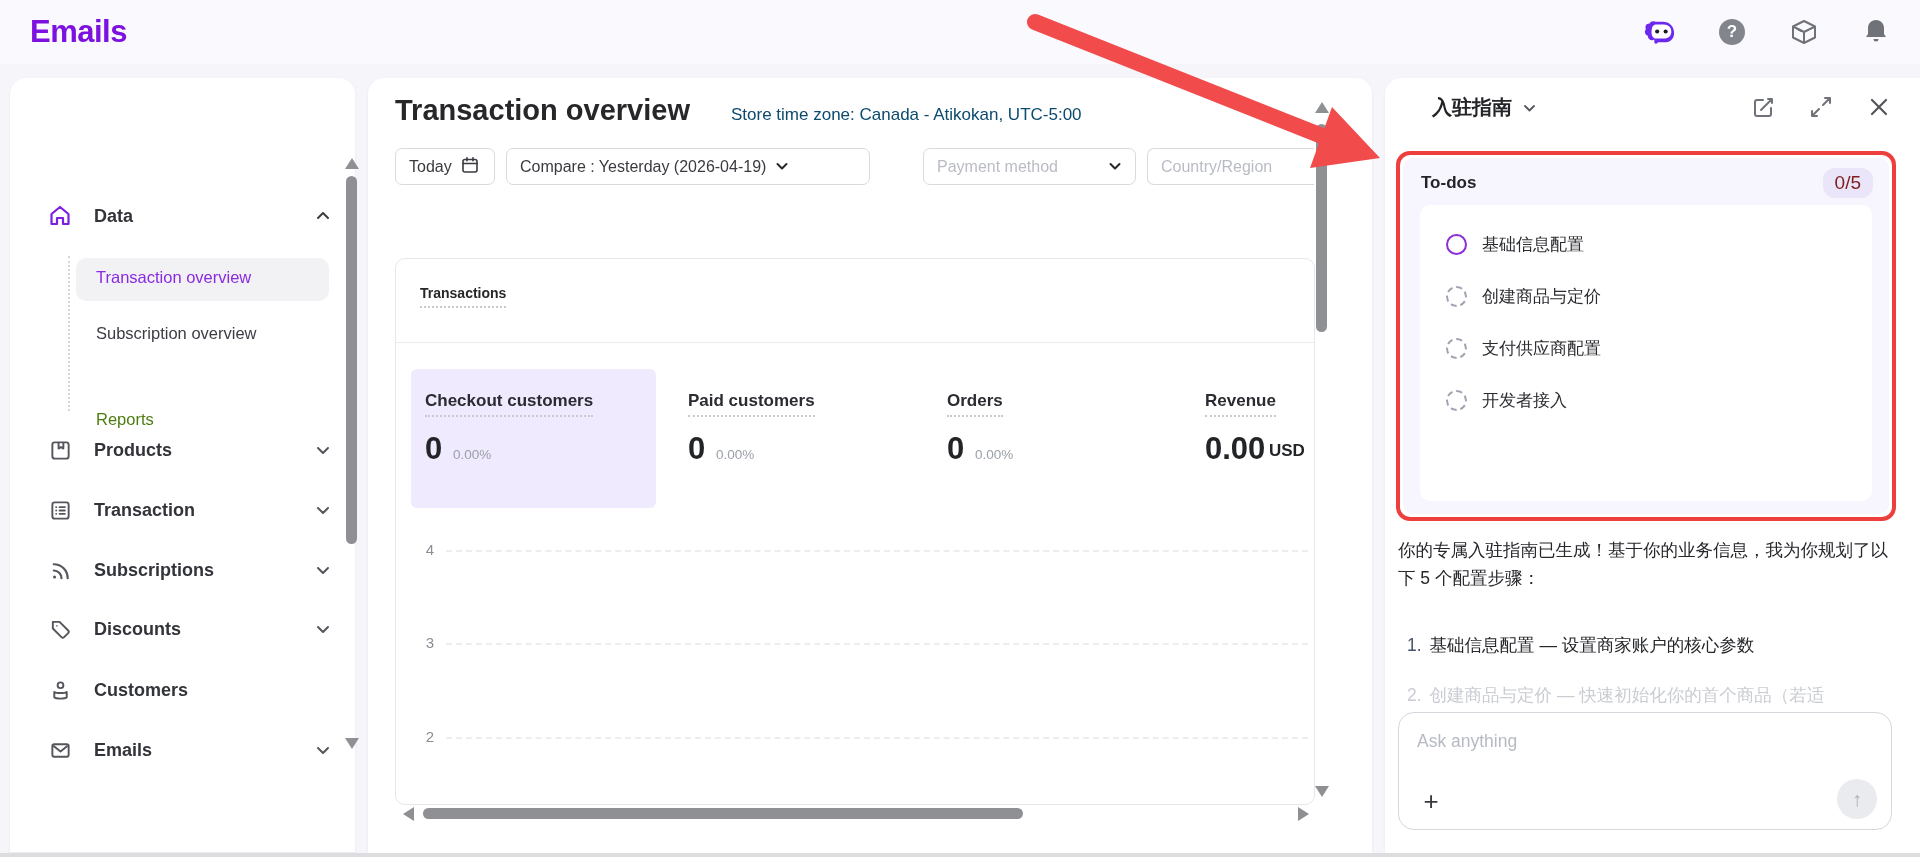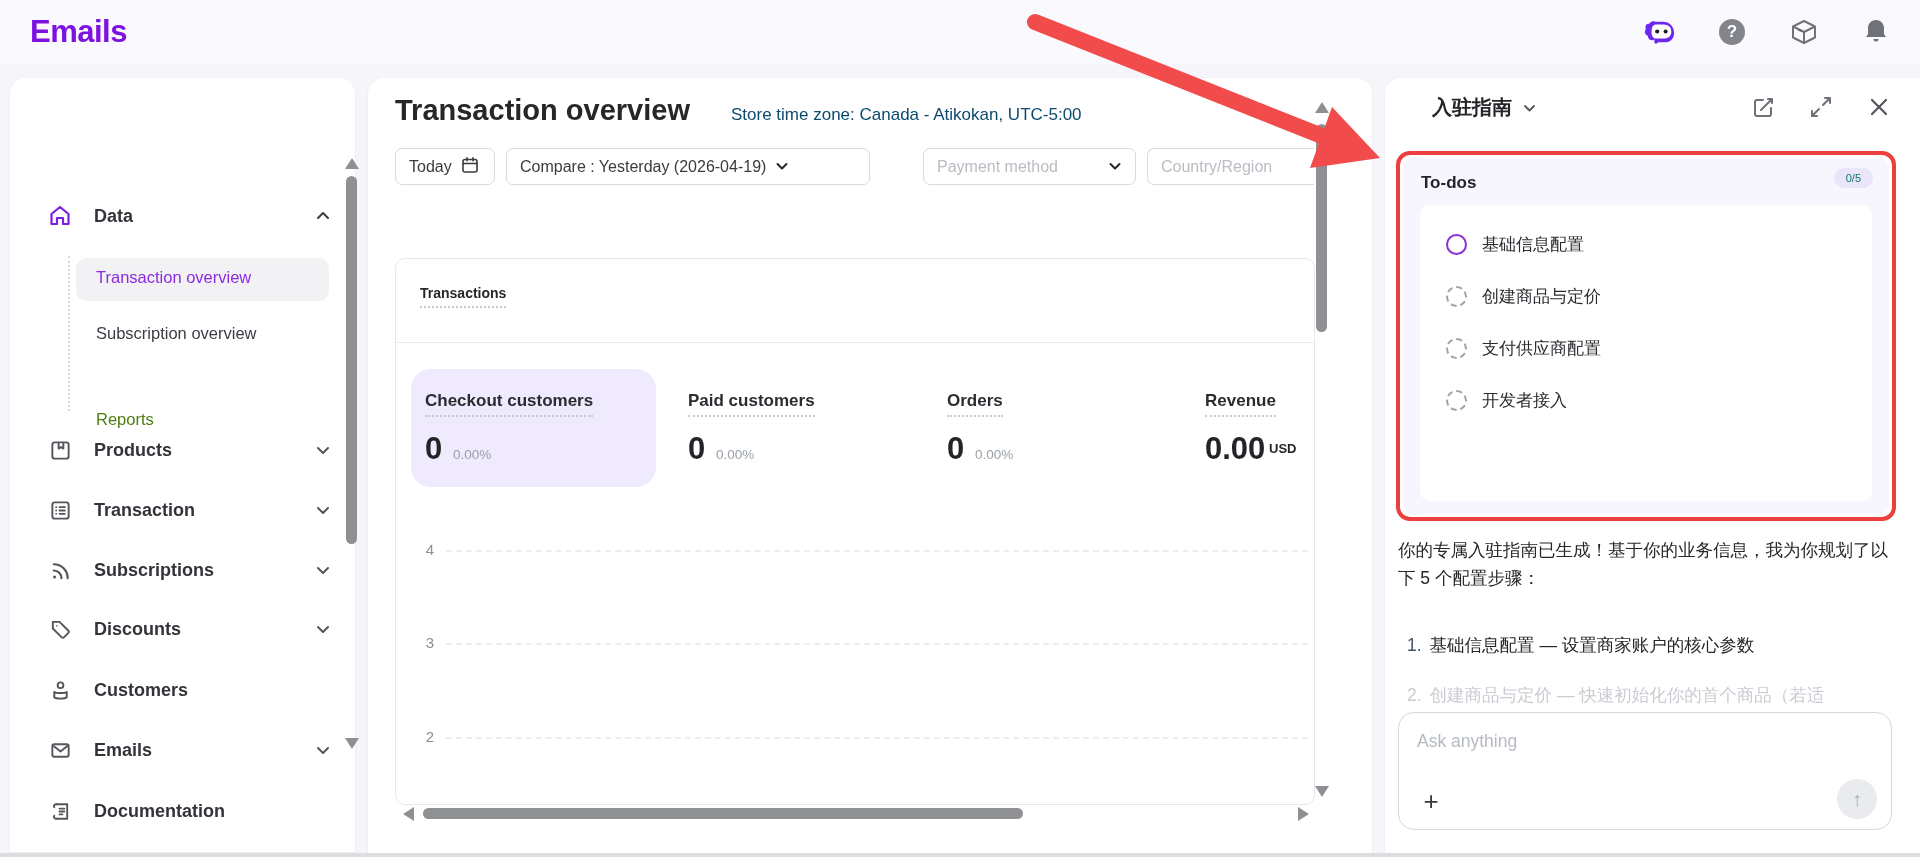--- a/index.html
+++ b/index.html
@@ -44,39 +44,39 @@
   .page-title { position:absolute; left:27px; top:16px; font-size:29px; font-weight:700; color:#27272a; }
   .timezone { position:absolute; left:363px; top:27px; font-size:17px; color:#0c4a6e; }
   .filter-btn { position:absolute; top:70px; height:37px; border:1px solid #d9dade; border-radius:7px; background:#fff; display:flex; align-items:center; gap:9px; padding:0 13px; font-size:16px; color:#3a3b40; cursor:pointer; }
   .placeholder-text { color:#b9bcc4; }
   .country-input { position:absolute; top:70px; left:779px; width:167px; height:37px; border:1px solid #d9dade; border-radius:7px 0 0 7px; border-right:none; padding:0 13px; font-size:16px; font-family:"Liberation Sans",sans-serif; color:#3a3b40; outline:none; }
   .country-input::placeholder { color:#b9bcc4; }
 
   .tx-card { position:absolute; left:27px; top:180px; width:920px; height:547px; border:1px solid #e6e7ea; border-radius:10px; overflow:hidden; }
   .tx-title { position:absolute; left:24px; top:26px; font-size:14px; font-weight:700; color:#27272a; border-bottom:2px dotted #c9c9cf; padding-bottom:5px; }
   .tx-head-divider { position:absolute; left:0; top:83px; width:920px; border-top:1px solid #ececef; }
-  .metric { position:absolute; top:110px; width:245px; height:118px; border-radius:20px; cursor:pointer; }
+  .metric { position:absolute; top:110px; width:245px; height:139px; border-radius:6px; cursor:pointer; }
   .metric .m-label { position:absolute; left:14px; top:22px; font-size:17px; font-weight:700; color:#2b2c31; border-bottom:2px dotted #c9c9cf; padding-bottom:4px; }
   .metric .m-value { position:absolute; left:14px; top:62px; font-size:31px; font-weight:700; color:#232428; }
   .metric .m-delta { position:absolute; top:78px; font-size:13.5px; color:#9aa0a8; }
-  .metric .m-unit  { position:absolute; top:72px; font-size:13px; font-weight:700; color:#232428; }
+  .metric .m-unit  { position:absolute; top:72px; font-size:17px; font-weight:700; color:#232428; }
   .metric.hl { background:#efeafd; }
   .grid-row { position:absolute; left:0; width:920px; height:20px; }
   .grid-row .tick { position:absolute; left:20px; width:18px; text-align:right; top:0; font-size:15px; color:#8a8d94; }
   .grid-row .dash { position:absolute; left:50px; right:8px; top:9px; border-top:2px dashed #ededf0; }
 
   
   .panel-title { position:absolute; left:47px; top:16px; font-size:20px; font-weight:700; color:#232428; display:flex; align-items:center; gap:10px; cursor:pointer; }
   .panel-actions { position:absolute; right:28px; top:16px; display:flex; gap:32px; align-items:center; }
   .panel-actions .act { width:26px; height:26px; display:flex; align-items:center; justify-content:center; cursor:pointer; }
 
   .anno-box { position:absolute; left:11px; top:73px; width:500px; height:370px; border:4px solid #ee3f3f; border-radius:14px; }
   .todos-box { position:absolute; left:3px; top:3px; width:486px; height:356px; background:#f7f5fd; border-radius:10px; }
   .todos-head { position:absolute; left:18px; top:15px; font-size:17px; font-weight:700; color:#232428; }
-  .todos-badge { position:absolute; right:16px; top:10px; background:#eae5f8; border-radius:12px; padding:4px 12px; font-size:11px; color:#0f766e; }
+  .todos-badge { position:absolute; right:16px; top:10px; background:#eae5f8; border-radius:12px; padding:4px 12px; font-size:19px; color:#7f1d1d; }
   .todos-list { position:absolute; left:17px; top:47px; width:452px; height:296px; background:#fff; border-radius:10px; }
   .todo-item { position:absolute; left:0; width:452px; height:52px; display:flex; align-items:center; cursor:pointer; }
   .todo-circle { position:absolute; left:26px; width:21px; height:21px; border-radius:50%; }
   .todo-circle.active { border:2.5px solid #8b2fd6; }
   .todo-circle.pending { border:2px dashed #9ca3af; }
   .todo-label { position:absolute; left:62px; font-size:17px; color:#2b2c31; }
 
   .panel-msg { position:absolute; left:13px; top:458px; width:502px; font-size:17.5px; line-height:28px; color:#26272b; }
   .panel-step { position:absolute; left:22px; width:500px; font-size:17.5px; white-space:nowrap; overflow:hidden; }
   .panel-step .num { color:#44546a; margin-right:8px; }
@@ -232,31 +232,20 @@
       </svg>
     </span>
     <span class="nav-label">Emails</span>
     <span class="nav-chev">
       <svg width="16" height="14" viewBox="0 0 16 14">
           <path d="M3 5l5 5 5-5" stroke="#55565c" stroke-width="2" fill="none" stroke-linecap="round" stroke-linejoin="round"></path>
         </svg>
     </span>
   </div>
 
-  <div class="nav-row" style="top:713px;">
-    <span class="nav-ic">
-      <svg width="23" height="23" viewBox="0 0 24 24" fill="none" stroke="#55565c" stroke-width="2" stroke-linecap="round" stroke-linejoin="round">
-        <path d="M8 4.5 H19 V19.5 H8"></path>
-        <path d="M8 4.5 C5.5 4.5 4.5 6 5.5 7.5"></path>
-        <path d="M8 19.5 C5.5 19.5 4.5 18 5.5 16.5"></path>
-        <path d="M11 9 h5 M11 12 h5 M11 15 h3"></path>
-      </svg>
-    </span>
-    <span class="nav-label">Documentation</span>
-  </div>
 
   <div class="side-divider" style="top:774px;"></div>
 
   <div class="store-row" style="top:778px; height:79px;">
     
     
   </div>
 
   <div class="sb-v-track" style="left:336px; top:80px; height:600px;">
     <div class="tri-up" style="position:absolute; left:-1px; top:0;"></div>

